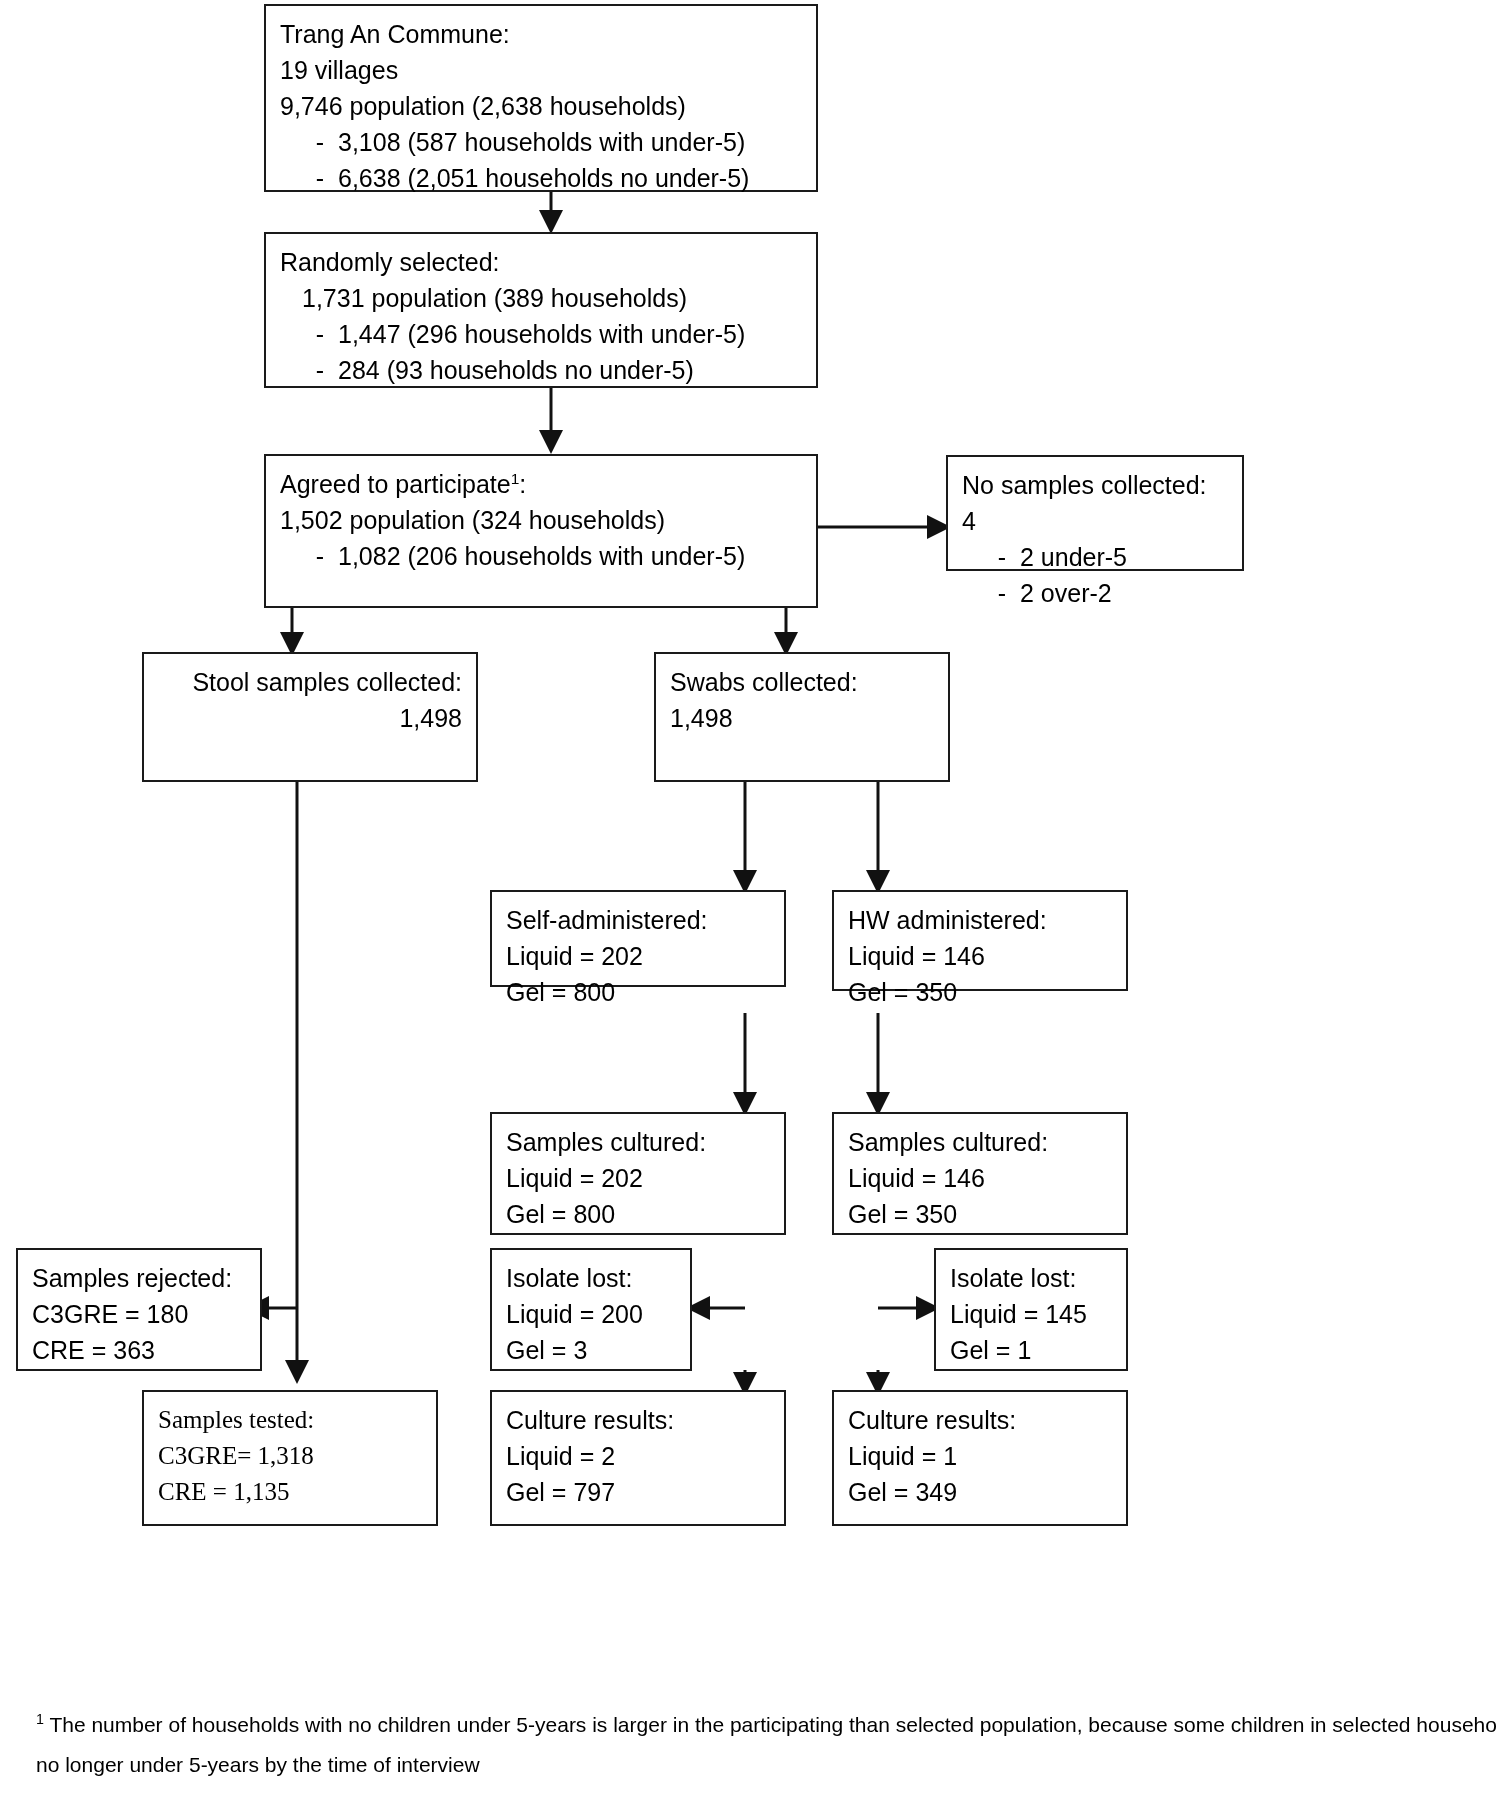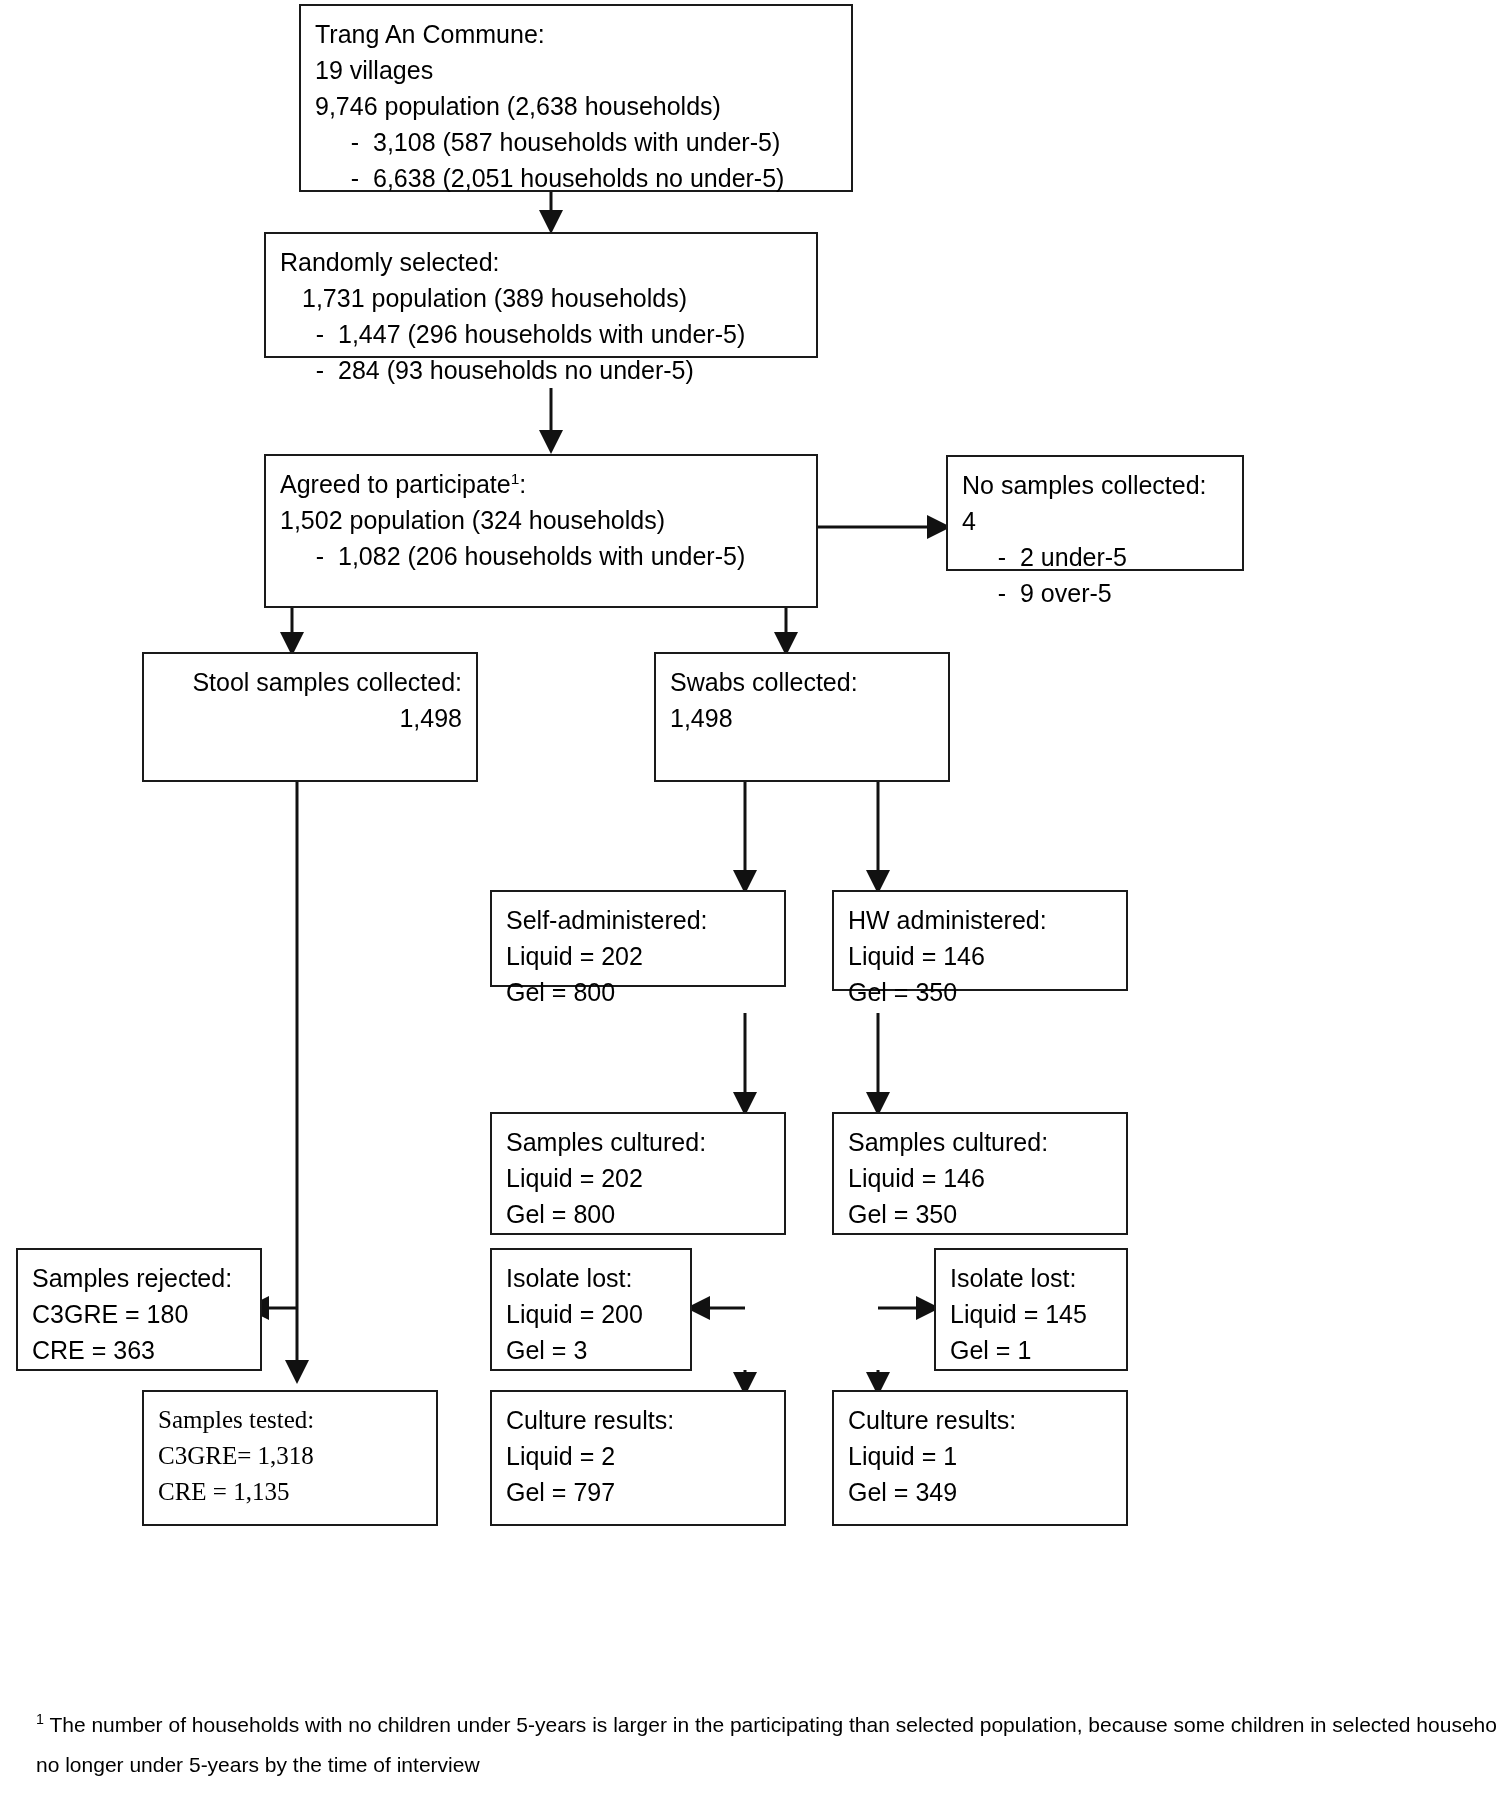--- a/index.html
+++ b/index.html
@@ -100,46 +100,46 @@
       <path d="M745,1308 L692,1308"></path>
 
       <path d="M878,1308 L934,1308"></path>
 
       <path d="M745,1370 L745,1390"></path>
 
       <path d="M878,1370 L878,1390"></path>
     </g>
   </svg>
 
-  <div class="box" style="left:264px; top:4px; width:554px; height:188px;margin-left:35px;">
+  <div class="box" style="left:264px; top:4px; width:554px; height:188px;">
     <div class="line">Trang An Commune:</div>
     <div class="line">19 villages</div>
     <div class="line">9,746 population (2,638 households)</div>
     <div class="bullet-line indent-2"><span class="dash">-</span><span>3,108 (587 households with under-5)</span></div>
     <div class="bullet-line indent-2"><span class="dash">-</span><span>6,638 (2,051 households no under-5)</span></div>
   </div>
 
-  <div class="box" style="left:264px; top:232px; width:554px; height:126px;">
+  <div class="box" style="left:264px; top:232px; width:554px; height:156px;">
     <div class="line">Randomly selected:</div>
     <div class="line indent-2">1,731 population (389 households)</div>
     <div class="bullet-line indent-2"><span class="dash">-</span><span>1,447 (296 households with under-5)</span></div>
     <div class="bullet-line indent-2"><span class="dash">-</span><span>284 (93 households no under-5)</span></div>
   </div>
 
   <div class="box" style="left:264px; top:454px; width:554px; height:154px;">
     <div class="line"><span>Agreed to participate</span><sup>1</sup><span>:</span></div>
     <div class="line">1,502 population (324 households)</div>
     <div class="bullet-line indent-2"><span class="dash">-</span><span>1,082 (206 households with under-5)</span></div>
   </div>
 
   <div class="box" style="left:946px; top:455px; width:298px; height:116px;">
     <div class="line">No samples collected:</div>
     <div class="line">4</div>
     <div class="bullet-line indent-2"><span class="dash">-</span><span>2 under-5</span></div>
-    <div class="bullet-line indent-2"><span class="dash">-</span><span>9 over-5</span></div>
+    <div class="bullet-line indent-2"><span class="dash">-</span><span>2 over-2</span></div>
   </div>
 
   <div class="box" style="left:142px; top:652px; width:336px; height:130px;text-align:right;">
     <div class="line">Stool samples collected:</div>
     <div class="line">1,498</div>
   </div>
 
   <div class="box" style="left:654px; top:652px; width:296px; height:130px;">
     <div class="line">Swabs collected:</div>
     <div class="line">1,498</div>

